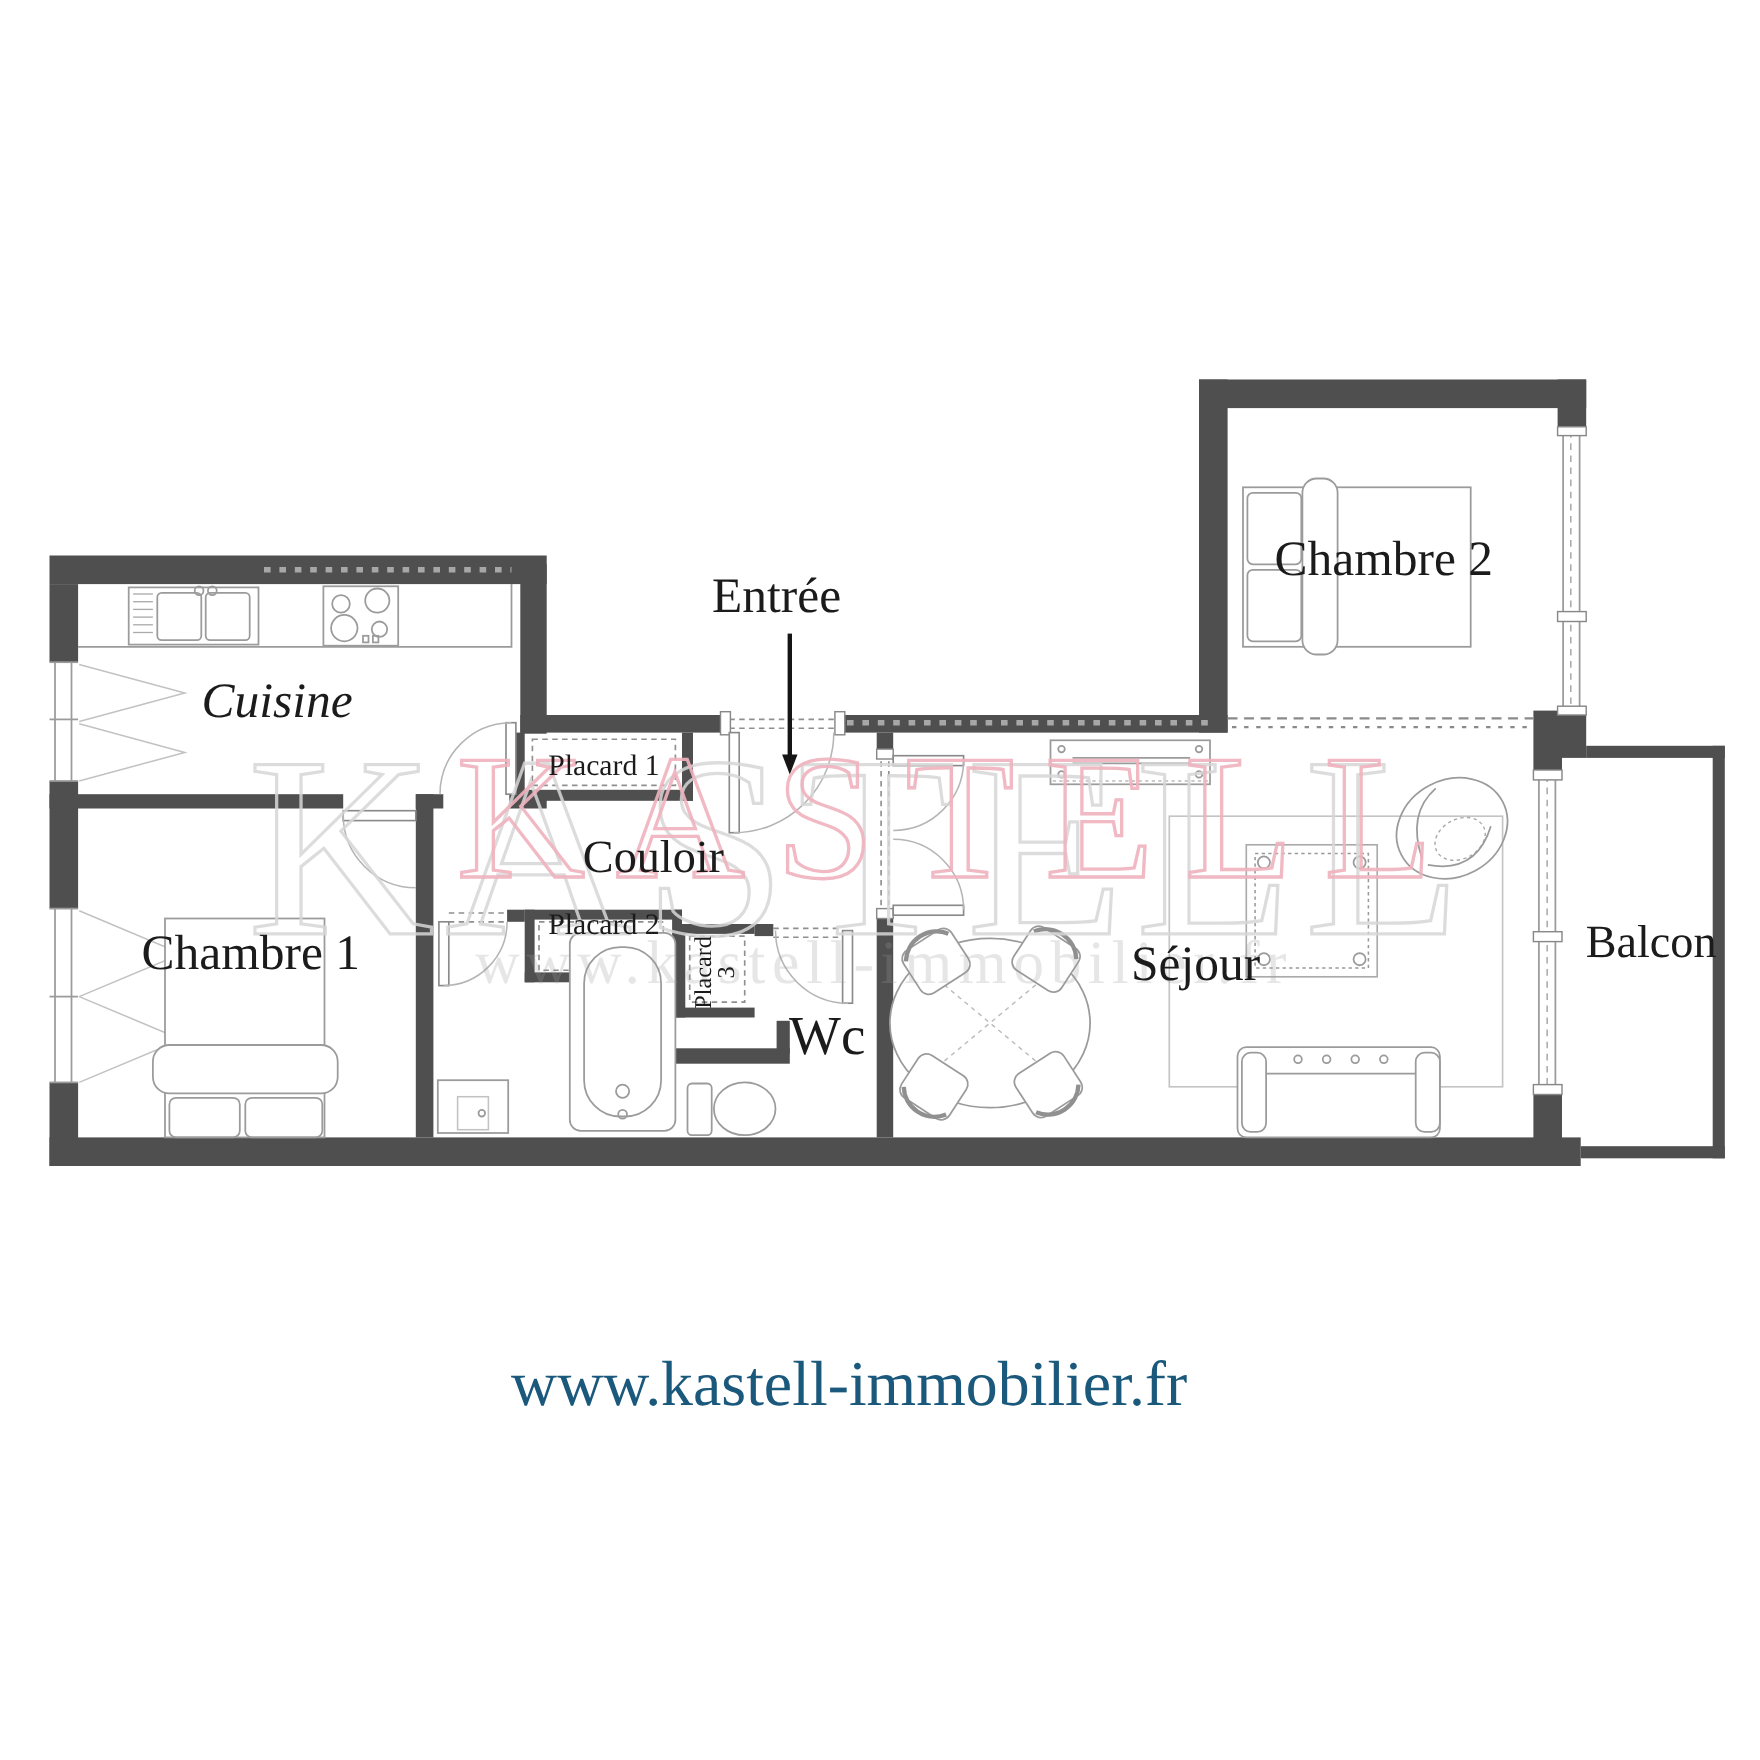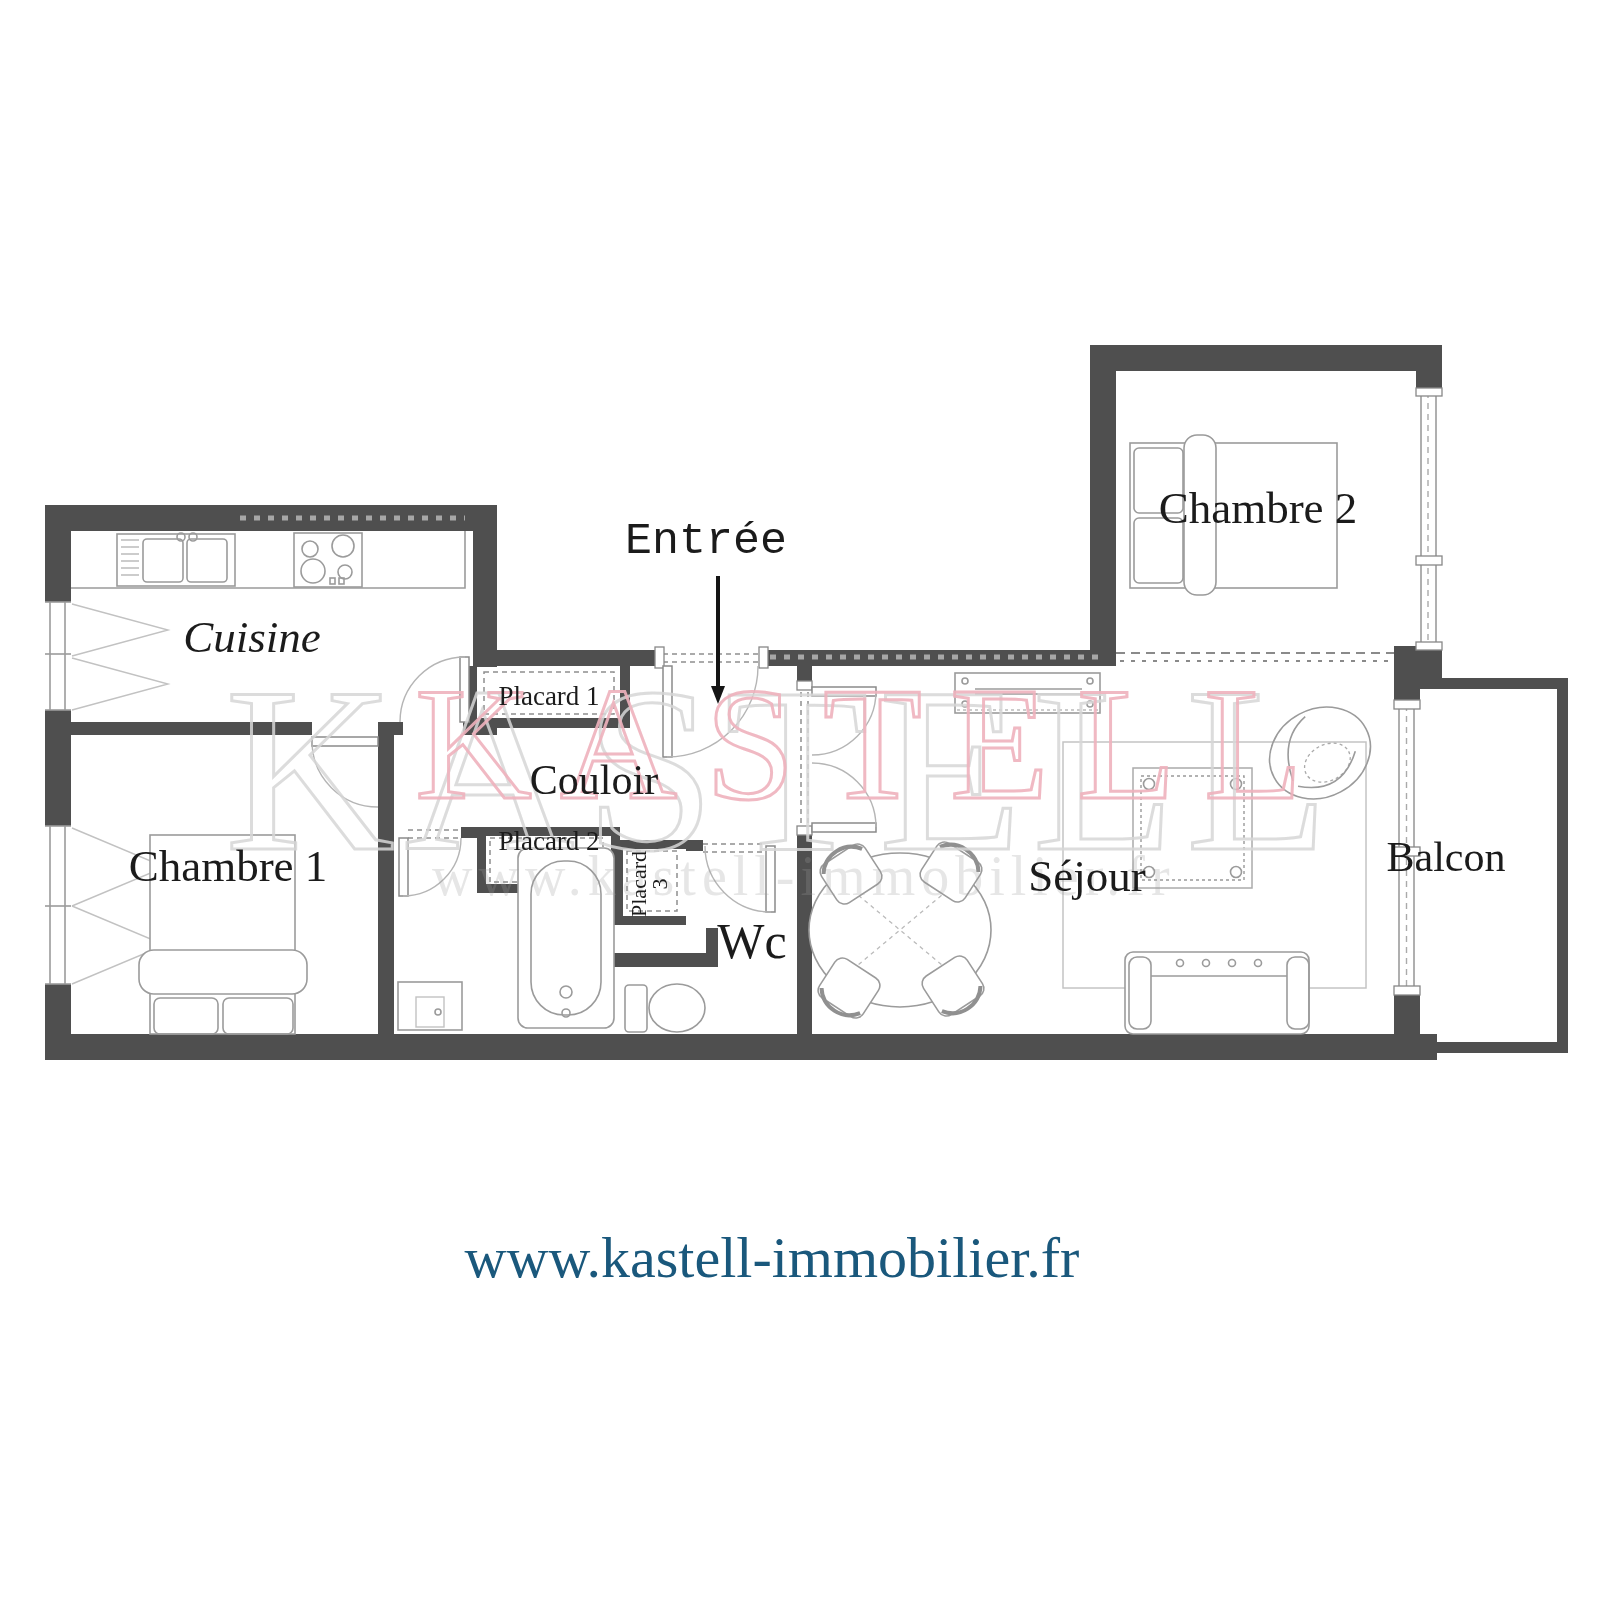--- a/index.html
+++ b/index.html
@@ -272,28 +272,28 @@
       <line x1="718" y1="576" x2="718" y2="688" stroke="#151515" stroke-width="4"></line>
       <polygon points="711,686 725,686 718,704" fill="#151515"></polygon>
     </g>
   </svg>
 
   <div class="wm wm-gray">KASTELL</div>
   <div class="wm wm-pink">KASTELL</div>
   <div class="wm wm-url">www.kastell-immobilier.fr</div>
 
   <div class="label lab-big" style="left:252px;top:637px;font-style:italic;">Cuisine</div>
-  <div class="label lab-big" style="left:706px;top:541px;font-family:Liberation Mono, monospace;">Entrée</div>
+  <div class="label lab-big" style="left:706px;top:541px;">Entrée</div>
   <div class="label lab-big" style="left:1258px;top:508px;">Chambre 2</div>
   <div class="label lab-small" style="left:549px;top:696px;">Placard 1</div>
   <div class="label lab-mid" style="left:594px;top:780px;">Couloir</div>
   <div class="label lab-small" style="left:549px;top:841px;">Placard 2</div>
   <div class="label lab-rot" style="left:650px;top:884px;">
     <div>Placard</div>
     <div>3</div>
   </div>
   <div class="label lab-big" style="left:228px;top:866px;">Chambre 1</div>
   <div class="label lab-wc" style="left:752px;top:941px;">Wc</div>
   <div class="label lab-big" style="left:1087px;top:876px;">Séjour</div>
-  <div class="label lab-mid" style="left:1446px;top:857px;">Balcon</div>
+  <div class="label lab-mid" style="left:1501px;top:857px;">Balcon</div>
 
   <div class="site-url">www.kastell-immobilier.fr</div>
 </div>
 
 </body></html>

